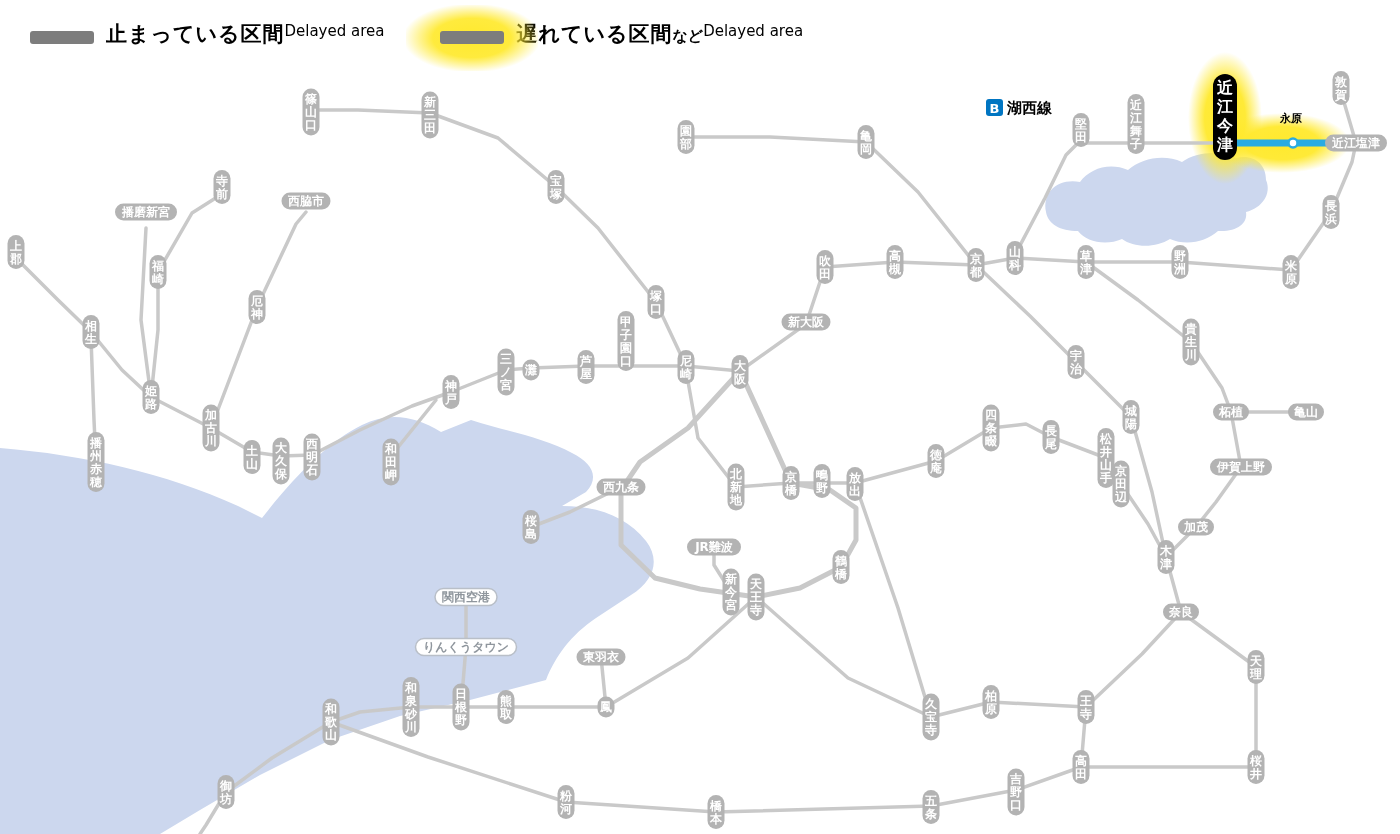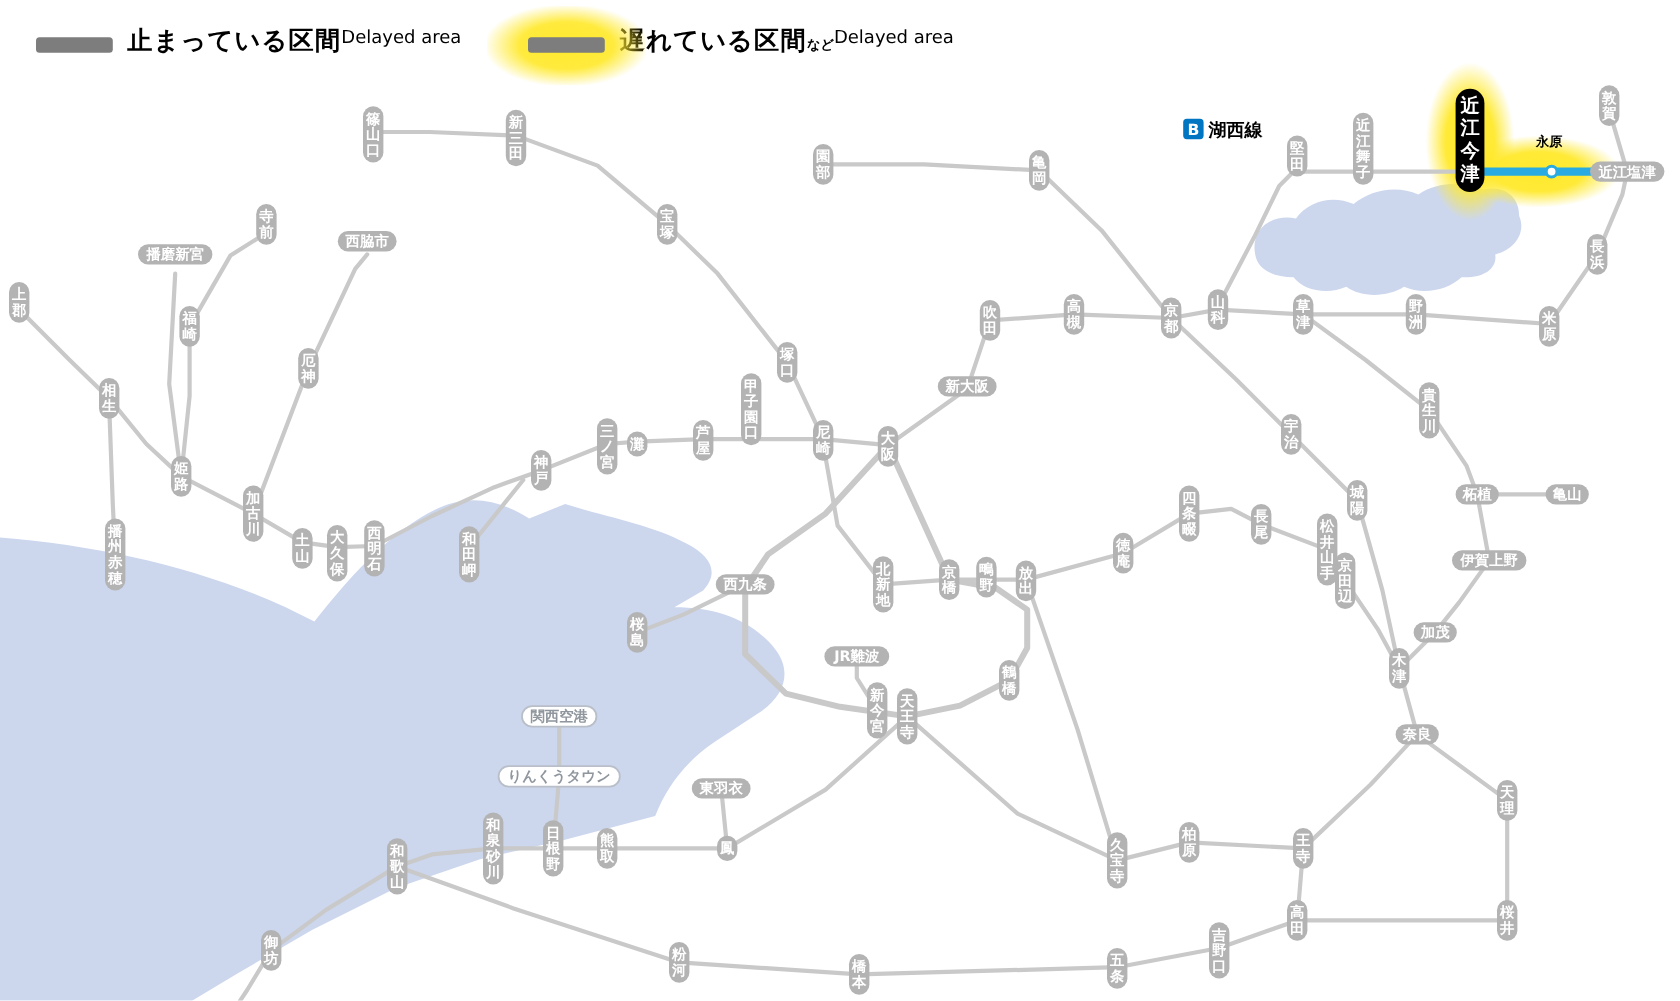--- a/index.html
+++ b/index.html
@@ -9,21 +9,21 @@
   #map-svg text{font-weight:bold;font-family:"DejaVu Sans","Liberation Sans",sans-serif;}
   .legend{position:absolute;top:22px;left:30px;display:flex;gap:56px;align-items:flex-start;z-index:5;}
   .legend-item{display:flex;gap:12px;}
   .bar-col{display:block;margin-top:9px;position:relative;}
   .swatch{display:block;width:64px;height:13px;border-radius:3px;background:#7d7d7d;position:relative;z-index:1;}
   .glow-wrap::before{content:"";position:absolute;left:-34px;top:-26px;width:132px;height:66px;
      background:radial-gradient(ellipse at center, rgba(255,233,45,1) 0%, rgba(255,233,45,0.92) 42%, rgba(255,233,45,0) 74%);
      z-index:0;}
   .txt{display:flex;flex-direction:row;}
   .ja{font-size:21px;font-weight:bold;color:#000;line-height:1.18;letter-spacing:1px;}
-  .ja .suffix{font-size:11px;letter-spacing:0;}
+  .ja .suffix{font-size:15px;letter-spacing:0;}
   .en{font-size:15px;color:#000;line-height:1.2;}
 </style>
 </head>
 <body>
 
 <div class="stage">
   <svg id="map-svg" width="1400" height="834" viewBox="0 0 1400 834">
       <defs>
         <radialGradient id="glowGrad">
           <stop offset="0%" stop-color="#ffe92d" stop-opacity="1"></stop>

